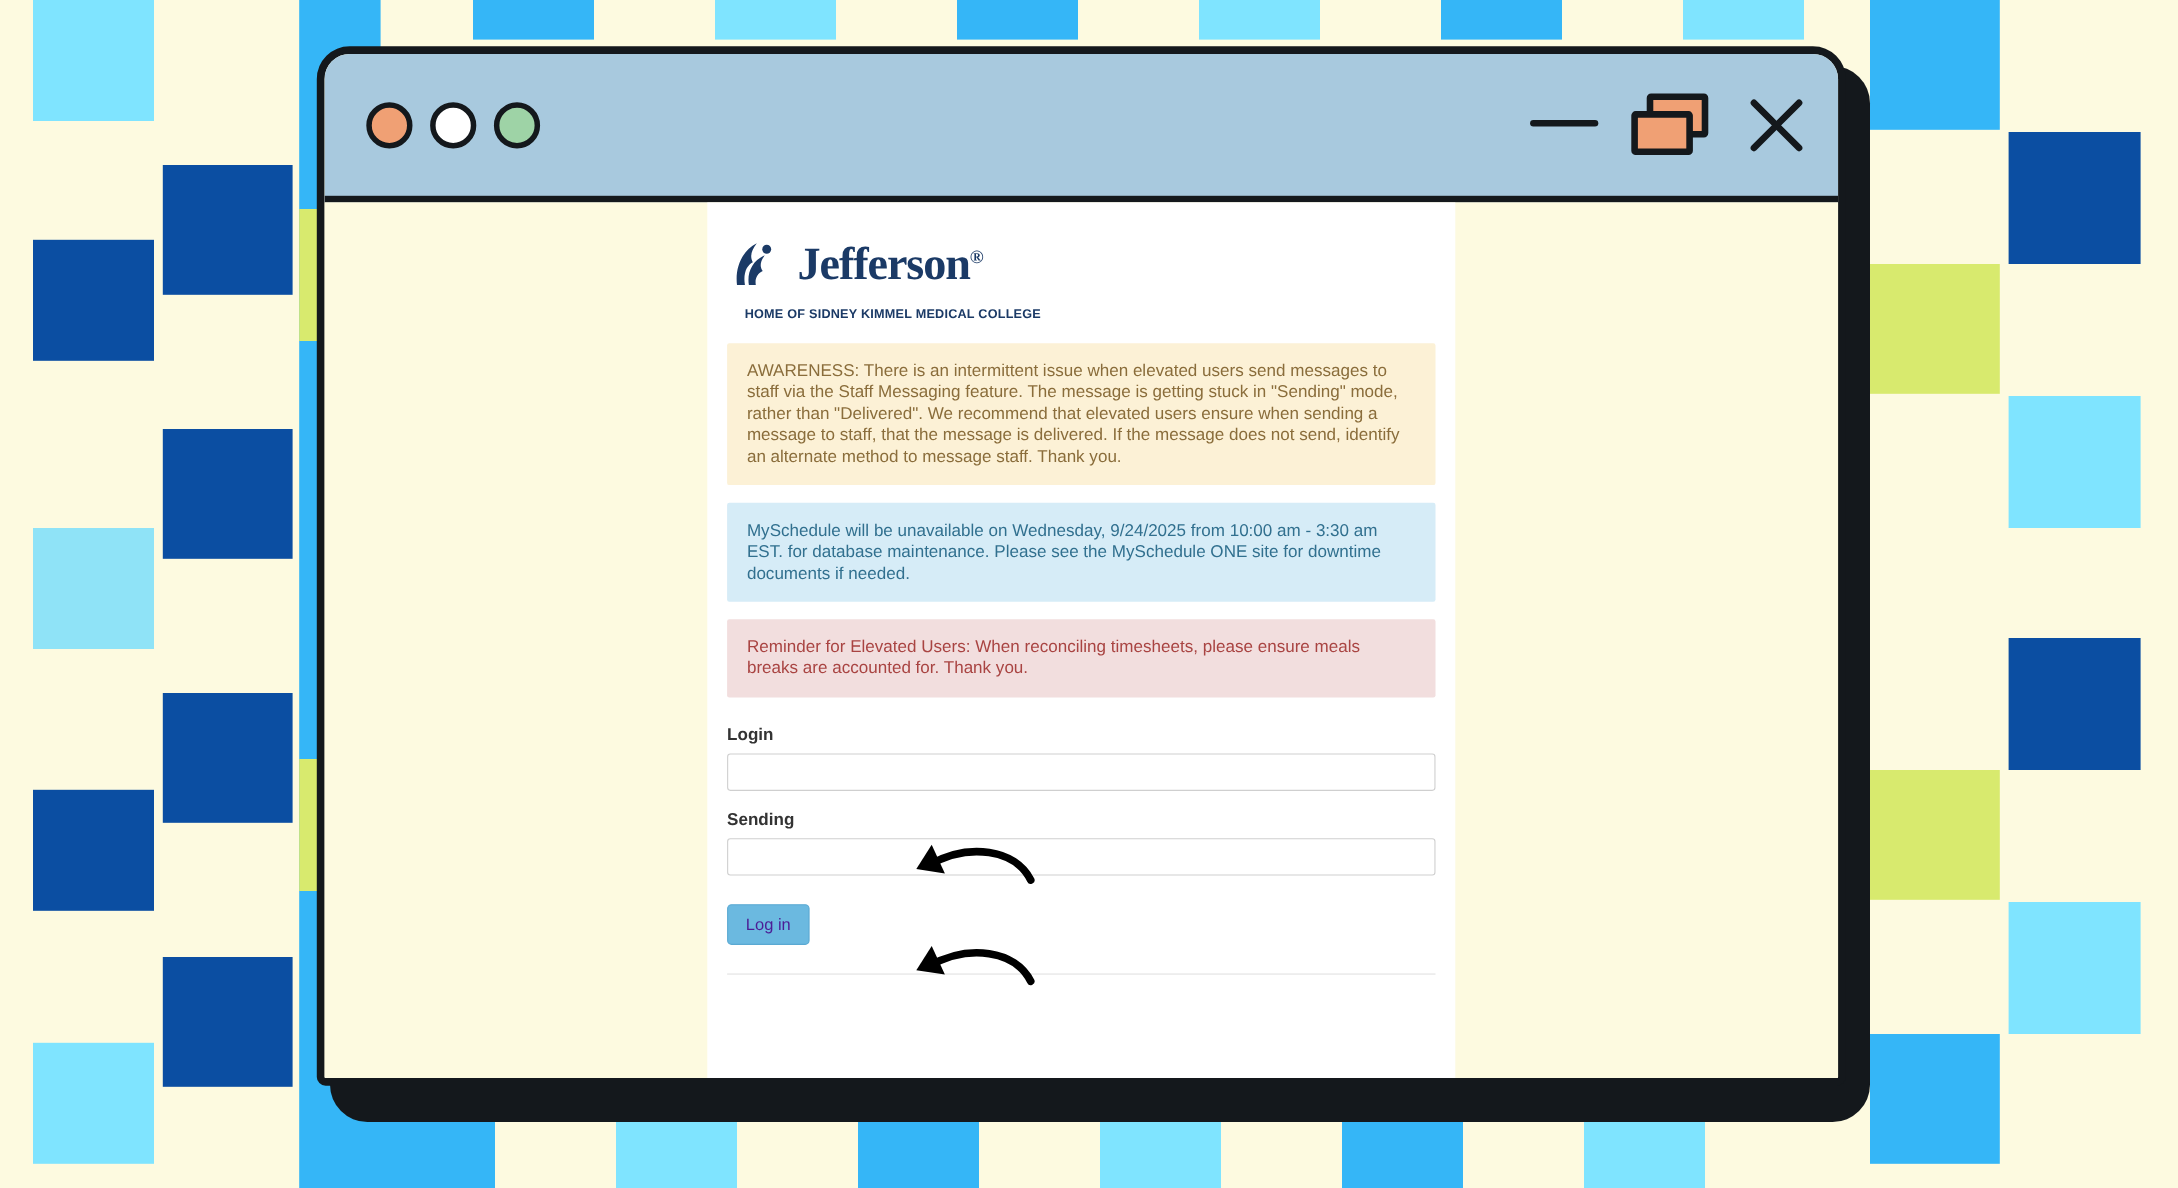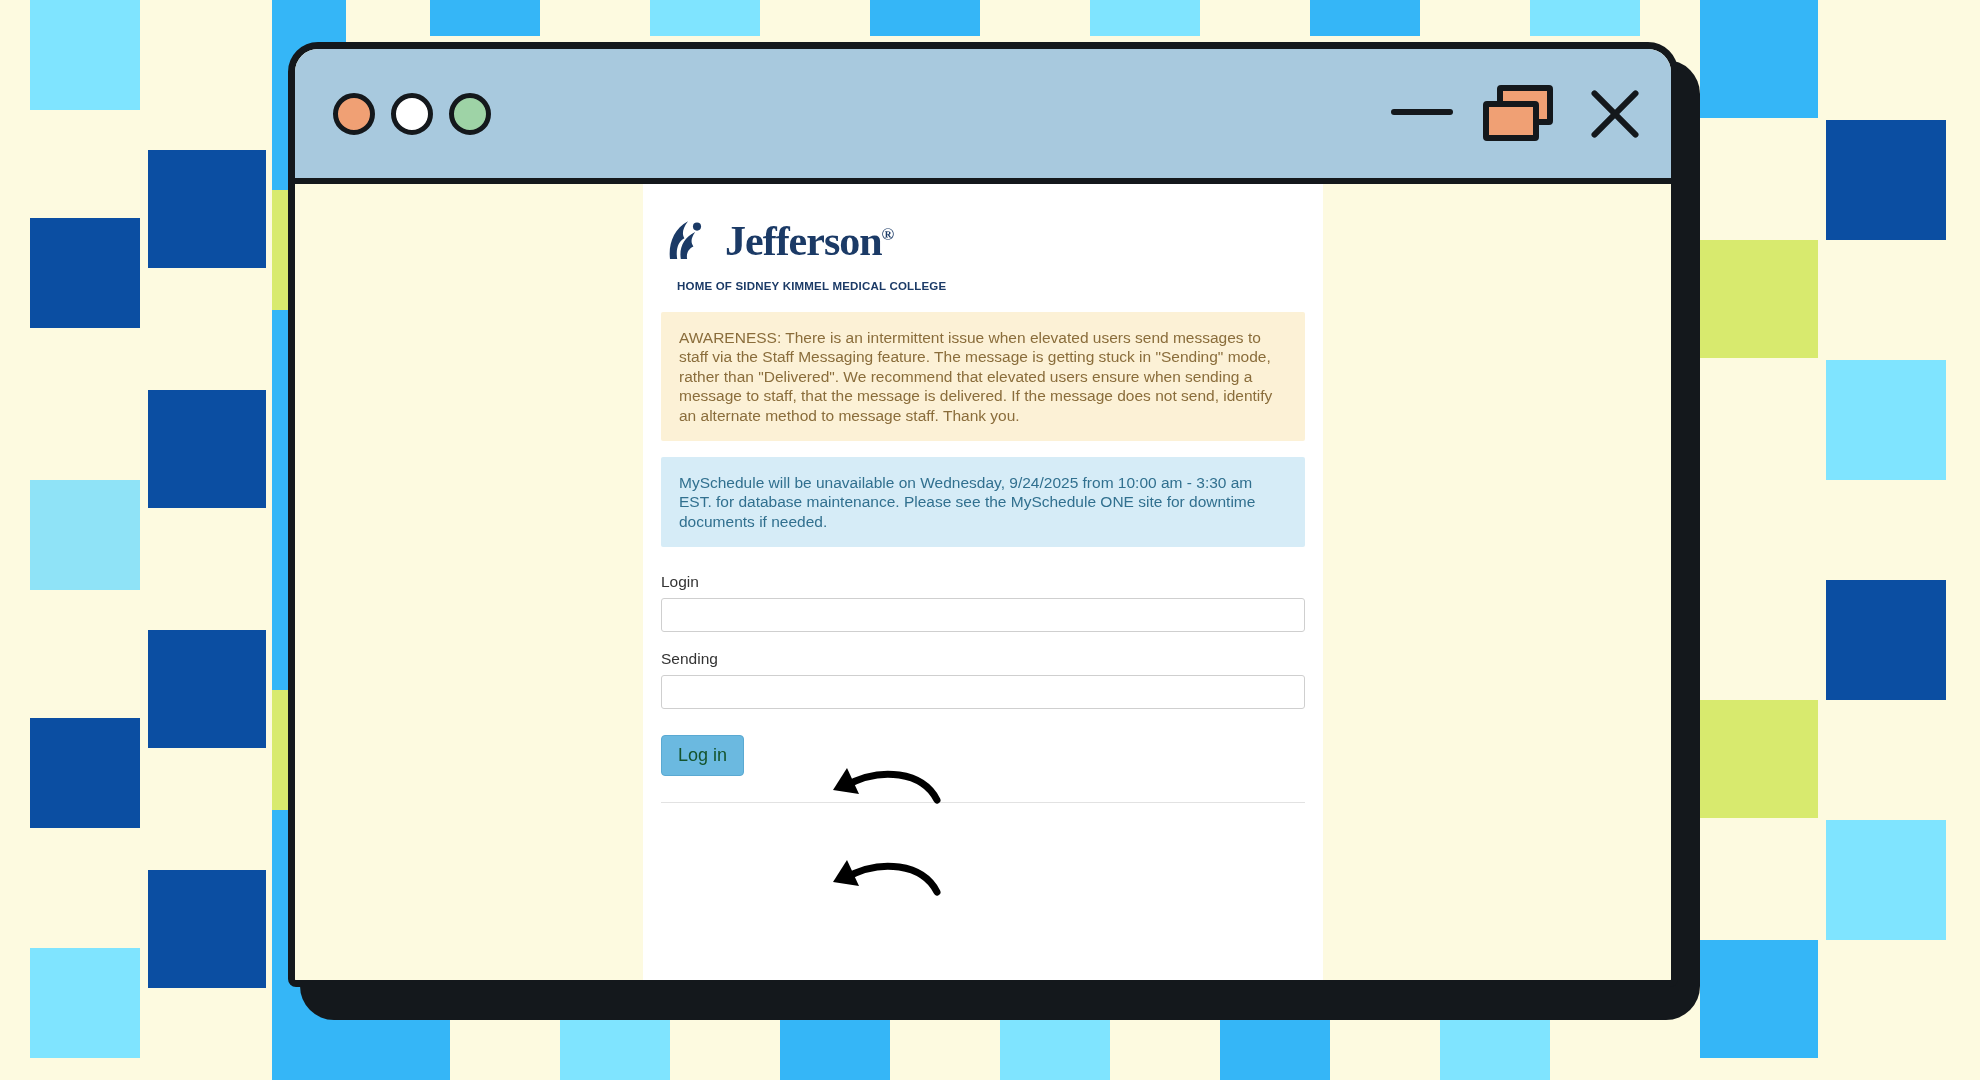--- a/index.html
+++ b/index.html
@@ -139,44 +139,44 @@
     border-radius: 2px;
   }
   .alert.warn   { background: #fcf1d6; color: #8a6d3b; }
   .alert.info   { background: #d6ecf7; color: #31708f; }
   .alert.danger { background: #f2dede; color: #a94442; }
 
   
   .form { margin-top: 26px; }
   .flabel {
     font-size: 15.5px;
-    font-weight: normal;
+    font-weight: bold;
     color: #333333;
     margin-bottom: 7px;
   }
   .finput {
     width: 100%;
     height: 34px;
     border: 1px solid #cfcfcf;
     border-radius: 3px;
     box-sizing: border-box;
     font-size: 15px;
     padding: 4px 8px;
     color: #333;
     background: #fff;
     outline: none;
   }
   .gap { height: 18px; }
   .btn-login {
     margin-top: 26px;
     background: #6bb9e0;
-    color: #14532d;
+    color: #4c1d95;
     border: 1px solid #5aa9d2;
     border-radius: 4px;
-    font-size: 18px;
+    font-size: 15px;
     padding: 9px 16px;
     cursor: pointer;
   }
   .bottom-rule {
     margin-top: 26px;
     border-top: 1px solid #e2e2e2;
     height: 1px;
   }
 
   
@@ -265,20 +265,21 @@
               <path d="M22 50 C20 38 25 26 38 20 C33 27 33 32 36 36 C30 39 28 44 29 50 Z" fill="#1b3a66"></path>
               <circle cx="40" cy="14" r="4.5" fill="#1b3a66"></circle>
             </svg>
             <div class="logo-text"><span>Jefferson</span><span class="logo-reg">®</span></div>
           </div>
           <div class="logo-sub">HOME OF SIDNEY KIMMEL MEDICAL COLLEGE</div>
         </div>
 
         <div class="alert warn">AWARENESS: There is an intermittent issue when elevated users send messages to staff via the Staff Messaging feature. The message is getting stuck in "Sending" mode, rather than "Delivered". We recommend that elevated users ensure when sending a message to staff, that the message is delivered. If the message does not send, identify an alternate method to message staff. Thank you.</div>
         <div class="alert info">MySchedule will be unavailable on Wednesday, 9/24/2025 from 10:00 am - 3:30 am EST. for database maintenance. Please see the MySchedule ONE site for downtime documents if needed.</div>
+        <div class="alert danger">Reminder for Elevated Users: When reconciling timesheets, please ensure meals breaks are accounted for. Thank you.</div>
 
         <div class="form">
           <div class="flabel">Login</div>
           <input class="finput" type="text" value="" placeholder="" style="">
           <div class="gap"></div>
           <div class="flabel">Sending</div>
           <input class="finput" type="password" value="" placeholder="" style="">
           <button class="btn-login">Log in</button>
           <div class="bottom-rule"></div>
         </div>

